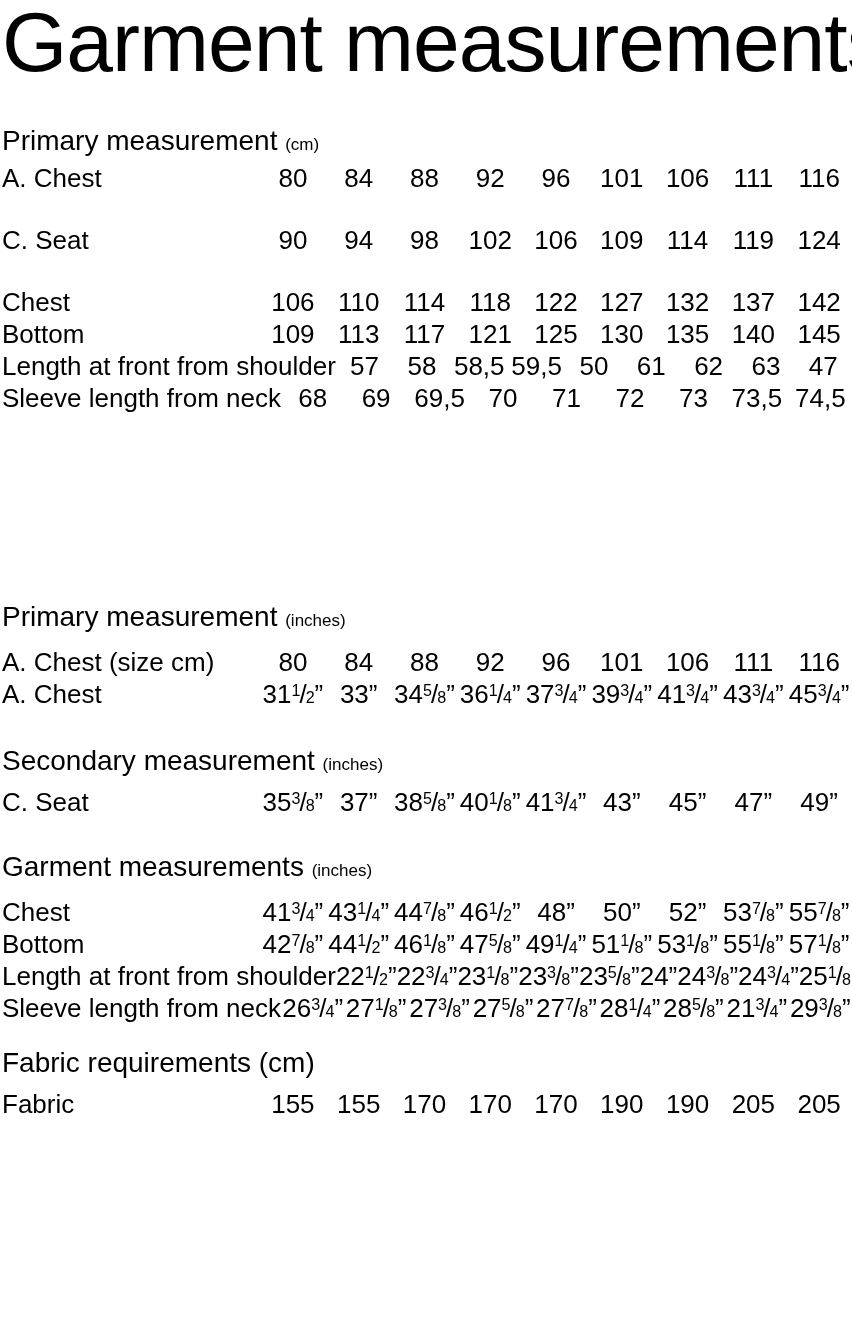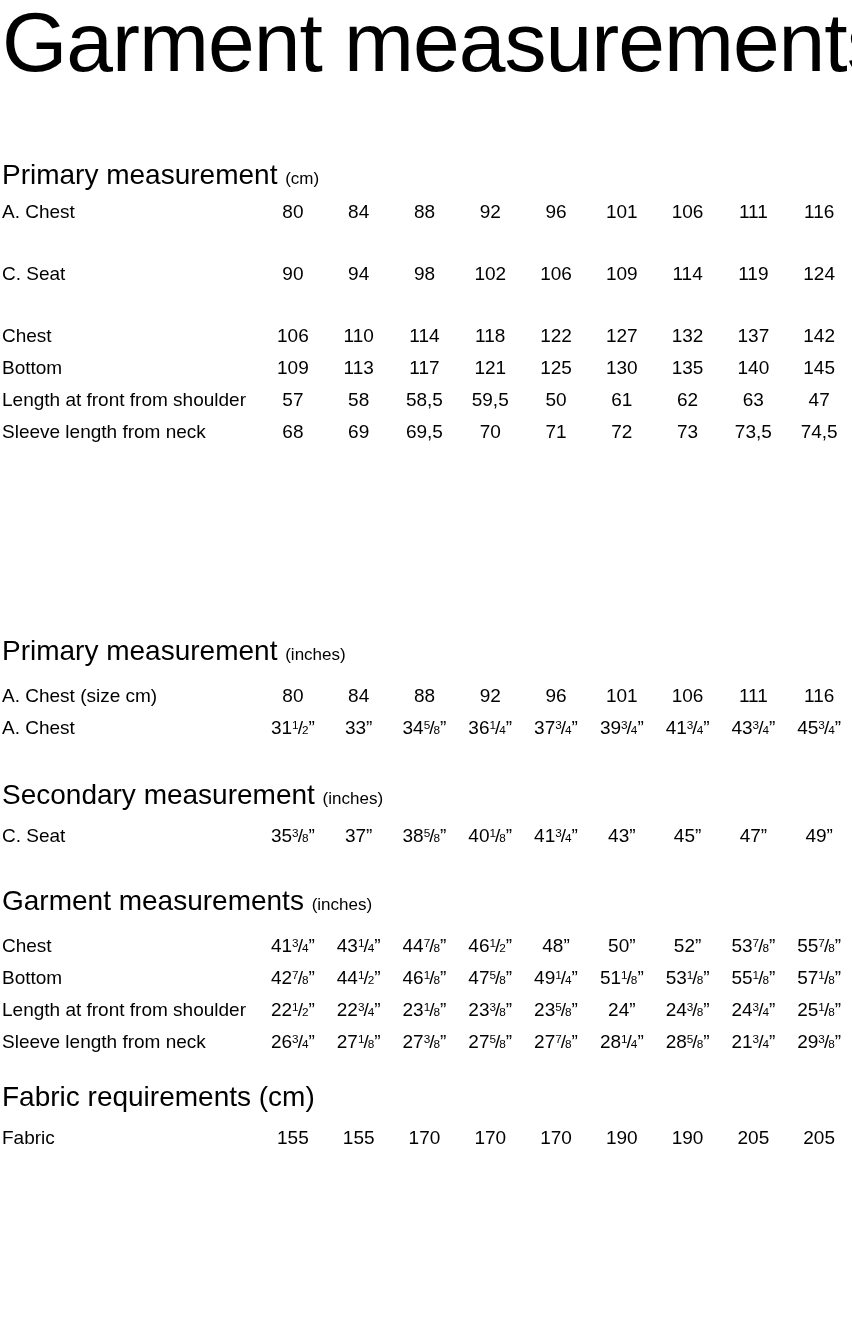--- a/index.html
+++ b/index.html
@@ -35,21 +35,21 @@
     white-space: nowrap;
   }
   h2.sec-heading .unit {
     font-size: 17px;
     letter-spacing: 0;
   }
   .rows { margin: 0; }
   .row {
     display: flex;
     align-items: flex-start;
-    font-size: 19px;
+    font-size: 26px;
     line-height: 32px;
     white-space: nowrap;
   }
   .label-cell {
     flex: 0 0 258px;
     text-align: left;
     overflow: visible;
   }
   .value-cell {
     flex: 1 1 0;
@@ -75,21 +75,21 @@
     top: 0.02em;
   }
 </style>
 </head>
 <body>
 
 <div class="page">
 
   <h1 class="title">Garment measurements</h1>
 
-  <section class="sec" style="margin-top:74px">
+  <section class="sec" style="margin-top:40px">
     <h2 class="sec-heading"><span>Primary measurement</span> <span class="unit">(cm)</span></h2>
     <div class="rows" style="margin-top:0">
         <div class="row">
           <div class="label-cell">A. Chest</div>
           <div class="value-cell">80</div>
           <div class="value-cell">84</div>
           <div class="value-cell">88</div>
           <div class="value-cell">92</div>
           <div class="value-cell">96</div>
           <div class="value-cell">101</div>

